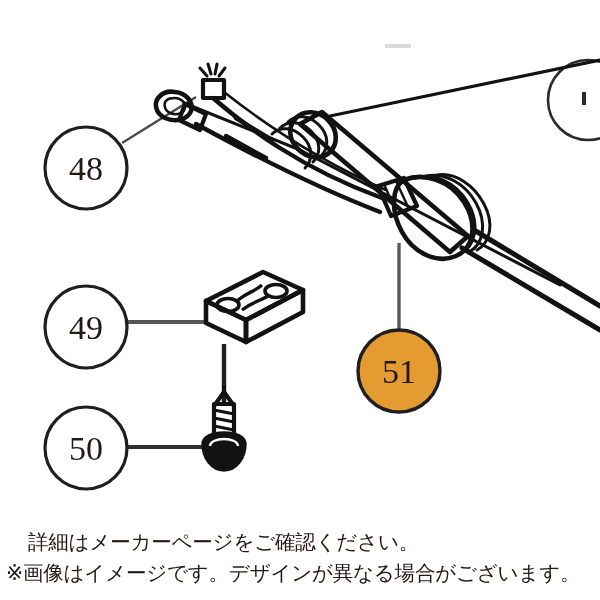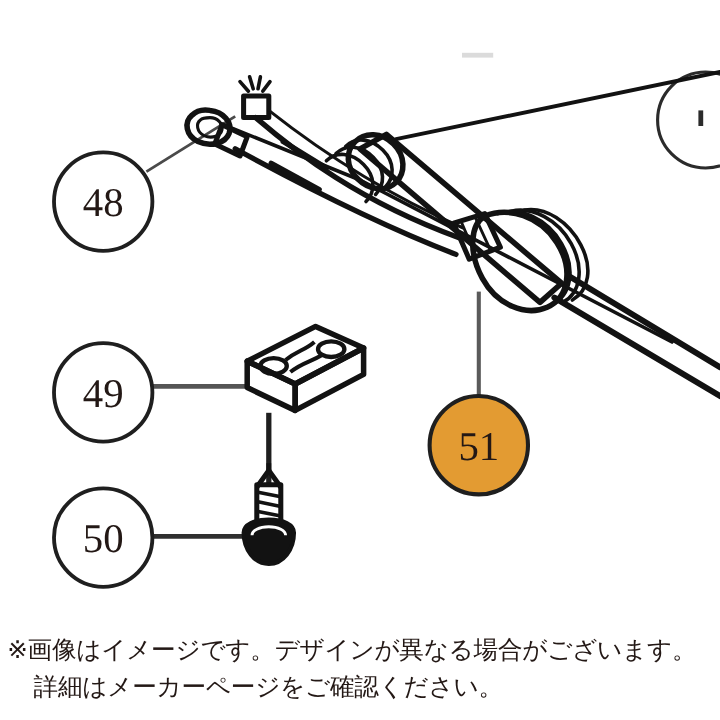--- a/index.html
+++ b/index.html
@@ -181,15 +181,15 @@
 
     <g>
       <circle cx="399" cy="371" r="41" fill="#e39b32" stroke="#1f1f1f" stroke-width="3.4"></circle>
       <text class="callout-num" x="399" y="383" text-anchor="middle" fill="#231815" font-family="Liberation Serif, DejaVu Serif, serif" font-size="34">51</text>
     </g>
 
   </svg>
 </div>
 
 <div id="footer-note">
+  <div class="note-line indent">詳細はメーカーページをご確認ください。</div>
   <div class="note-line">※画像はイメージです。デザインが異なる場合がございます。</div>
-  <div class="note-line indent">詳細はメーカーページをご確認ください。</div>
 </div>
 
 </body></html>

